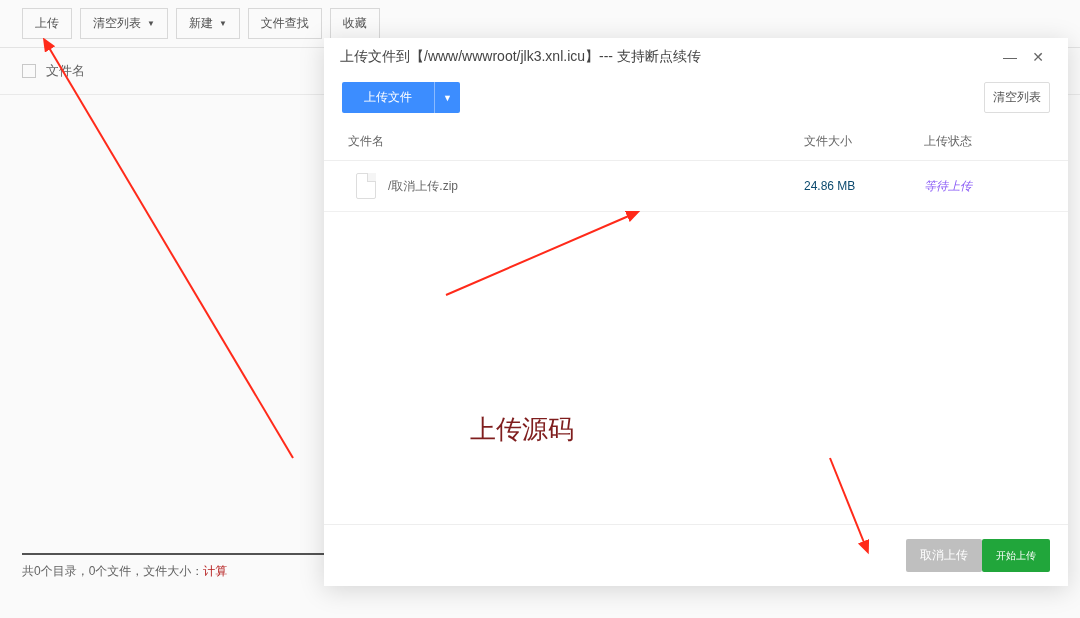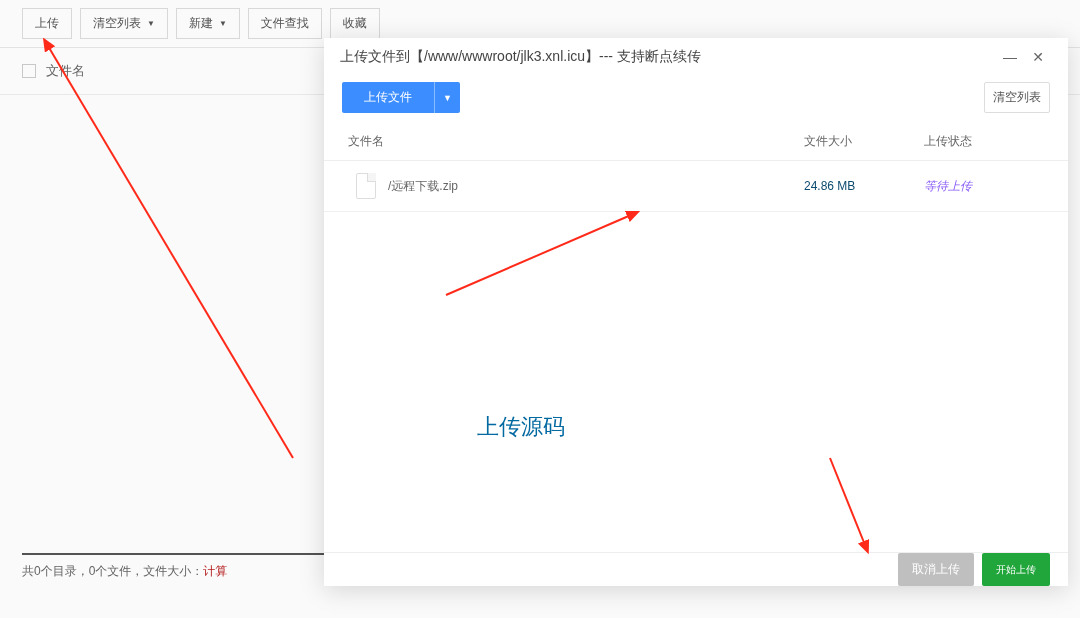--- a/index.html
+++ b/index.html
@@ -27,24 +27,24 @@
     .list-head { display: flex; padding: 10px 24px; color: #666; font-size: 12px; border-bottom: 1px solid #eee; }
     .col-name { flex: 1; }
     .col-size { width: 120px; }
     .col-status { width: 120px; }
     .list-row { display: flex; align-items: center; padding: 12px 24px; border-bottom: 1px solid #f0f0f0; font-size: 12px; color: #666; }
     .file-ico { width: 20px; height: 26px; border: 1px solid #ddd; border-radius: 2px; position: relative; margin-right: 12px; margin-left: 8px; background: #fff; }
     .file-ico::after { content: ""; position: absolute; right: -1px; top: -1px; width: 8px; height: 8px; border-left: 1px solid #ddd; border-bottom: 1px solid #ddd; background: #f5f5f5; }
     .row-name { flex: 1; }
     .row-size { width: 120px; color: #0c4a6e; }
     .row-status { width: 120px; color: #8b5cf6; font-style: italic; }
-    .modal-footer { margin-top: auto; padding: 0 18px; border-top: 1px solid #eee; display: flex; justify-content: flex-end; gap: 8px; }
+    .modal-footer { margin-top: auto; padding: 14px 18px; border-top: 1px solid #eee; display: flex; justify-content: flex-end; }
     .btn-gray { background: #bfbfbf; color: #fff; border: none; padding: 8px 14px; font-size: 12px; border-radius: 2px; cursor: pointer; }
     .btn-green { background: #21a63b; color: #fff; border: none; padding: 8px 14px; font-size: 10px; border-radius: 2px; cursor: pointer; }
-    .annot-text { position: absolute; left: 470px; top: 412px; color: #0369a1; font-size: 22px; font-weight: 500; pointer-events: none; margin-left: 7px; }
+    .annot-text { position: absolute; left: 470px; top: 412px; color: #7f1d1d; font-size: 26px; font-weight: 500; pointer-events: none; }
     svg.arrow { position: absolute; }
   </style>
 </head>
 <body>
 
 <div class="page">
 
   <div class="toolbar">
     <button class="tb-btn">上传</button>
     <button class="tb-btn">
@@ -88,21 +88,21 @@
     </div>
 
     <div class="list-head">
       <span class="col-name">文件名</span>
       <span class="col-size">文件大小</span>
       <span class="col-status">上传状态</span>
     </div>
 
     <div class="list-row">
       <span class="file-ico"></span>
-      <span class="row-name">/远程下载.zip</span>
+      <span class="row-name">/取消上传.zip</span>
       <span class="row-size">24.86 MB</span>
       <span class="row-status">等待上传</span>
     </div>
 
     <div class="modal-footer">
       <button class="btn-gray">取消上传</button>
       <button class="btn-green">开始上传</button>
     </div>
   </div>
 

